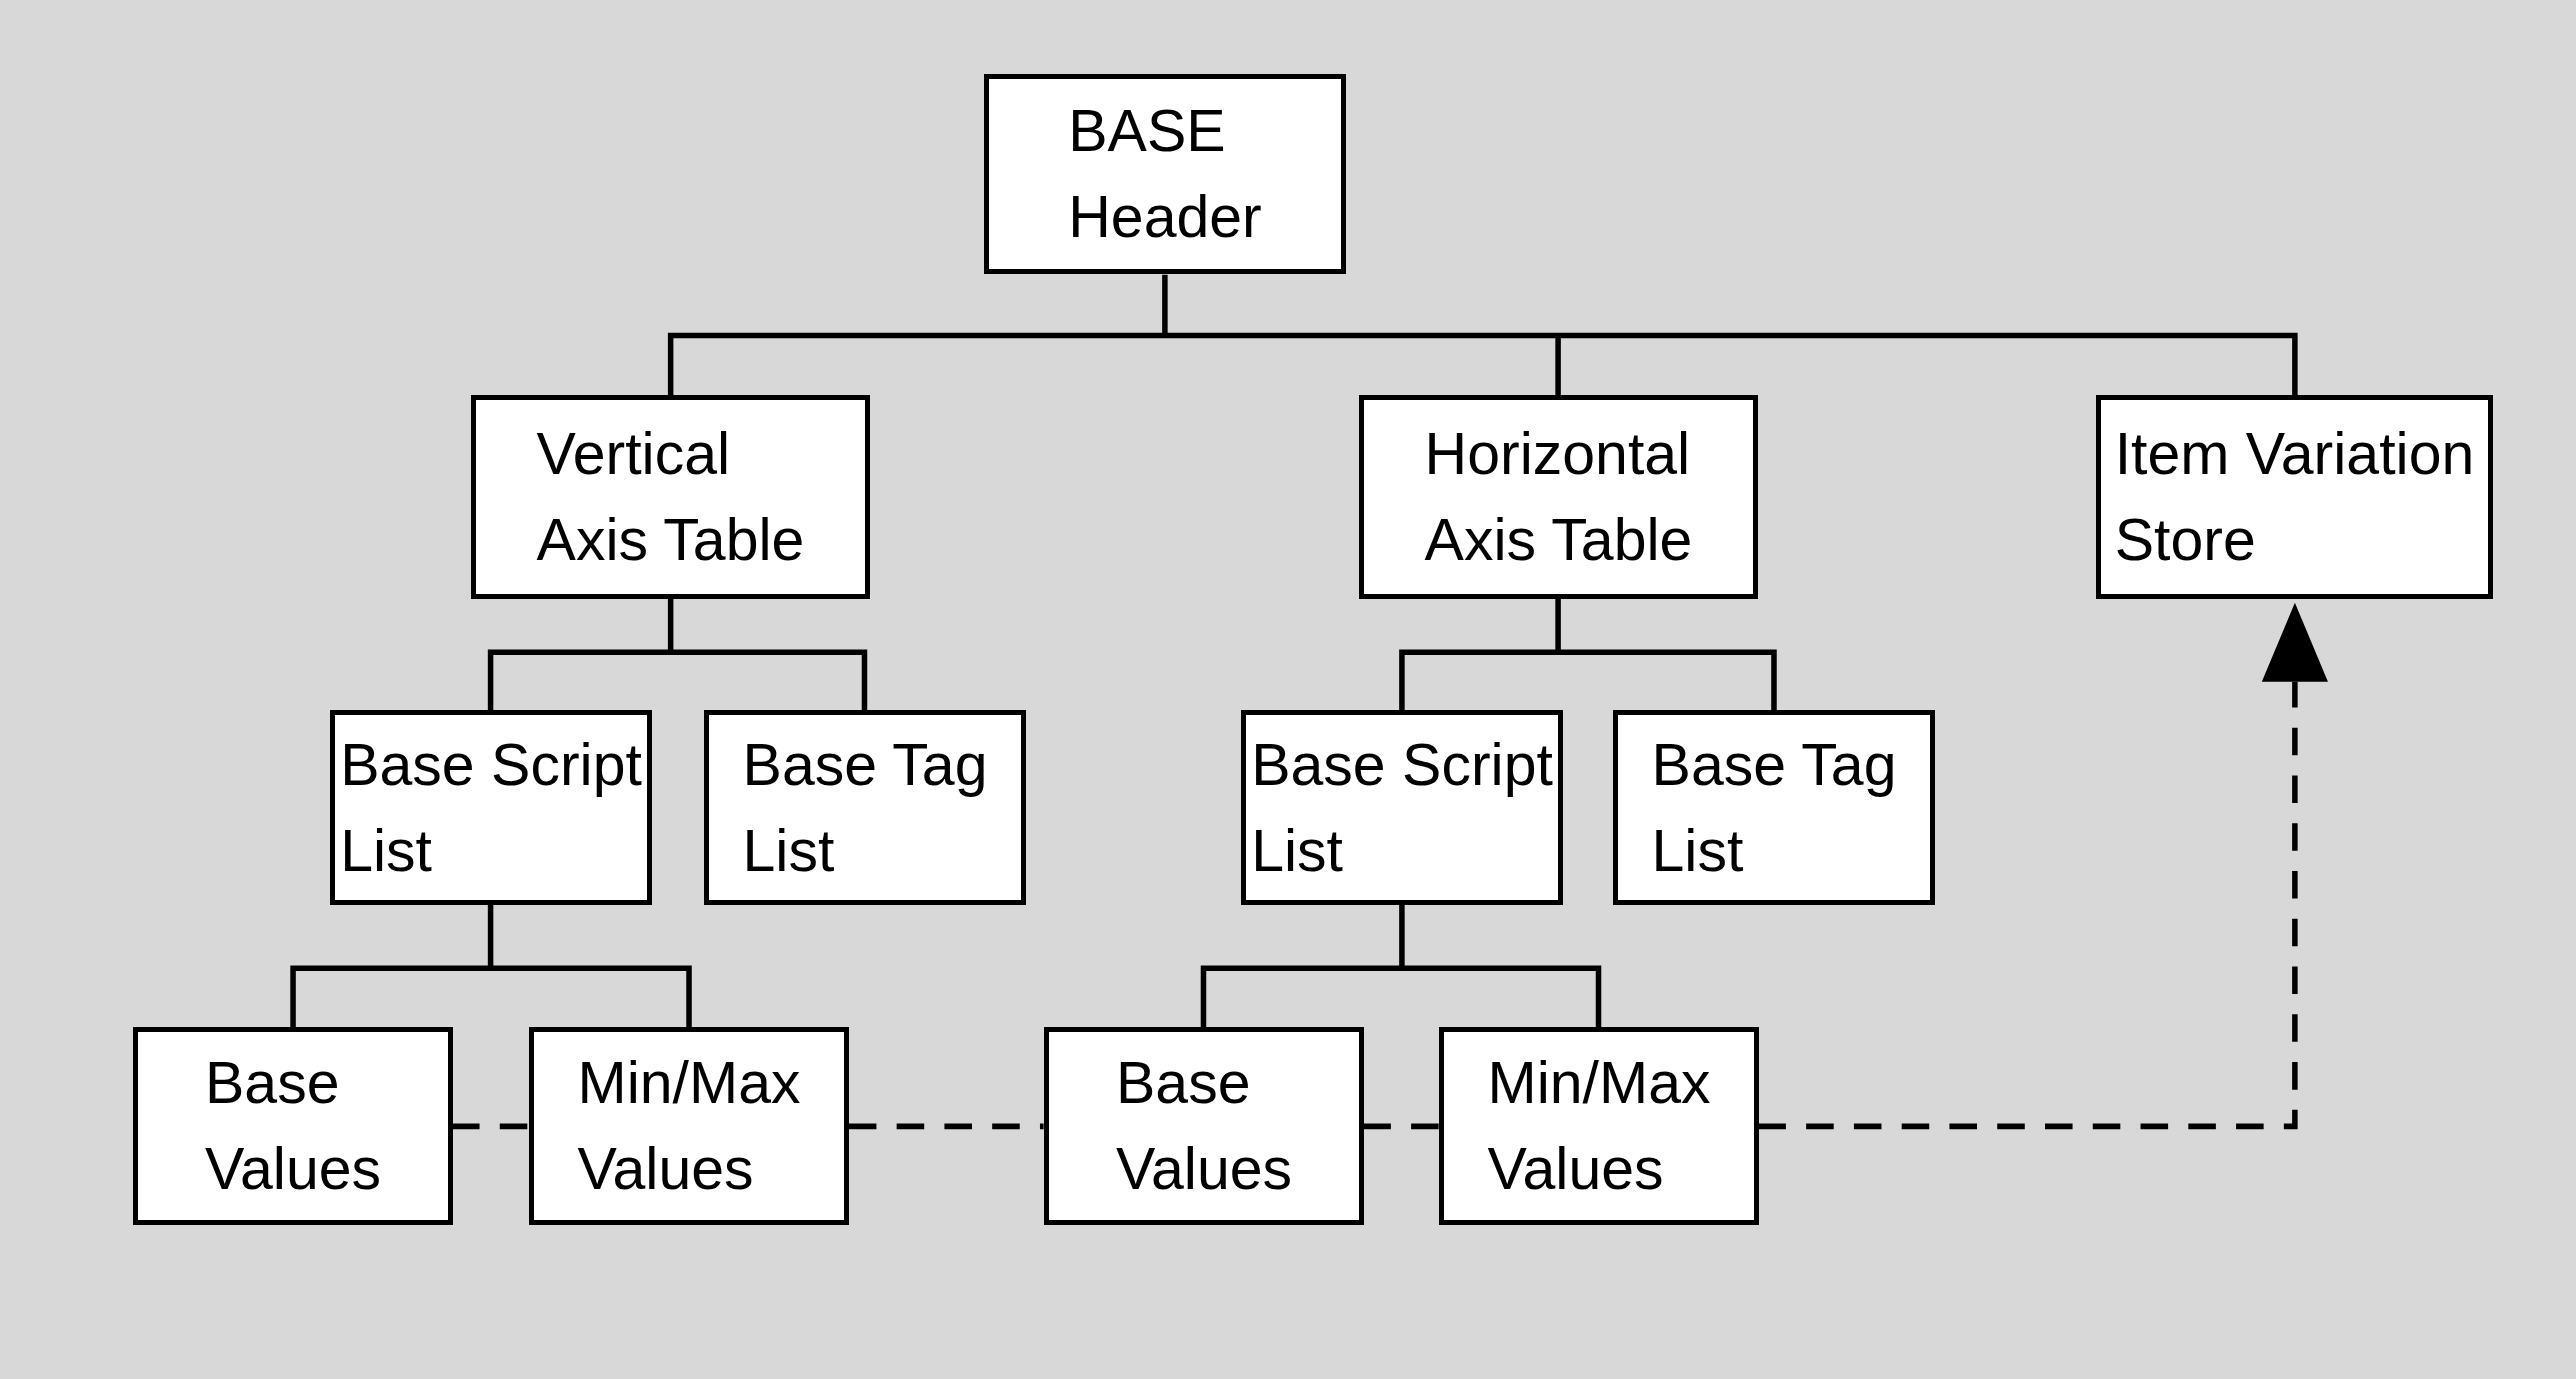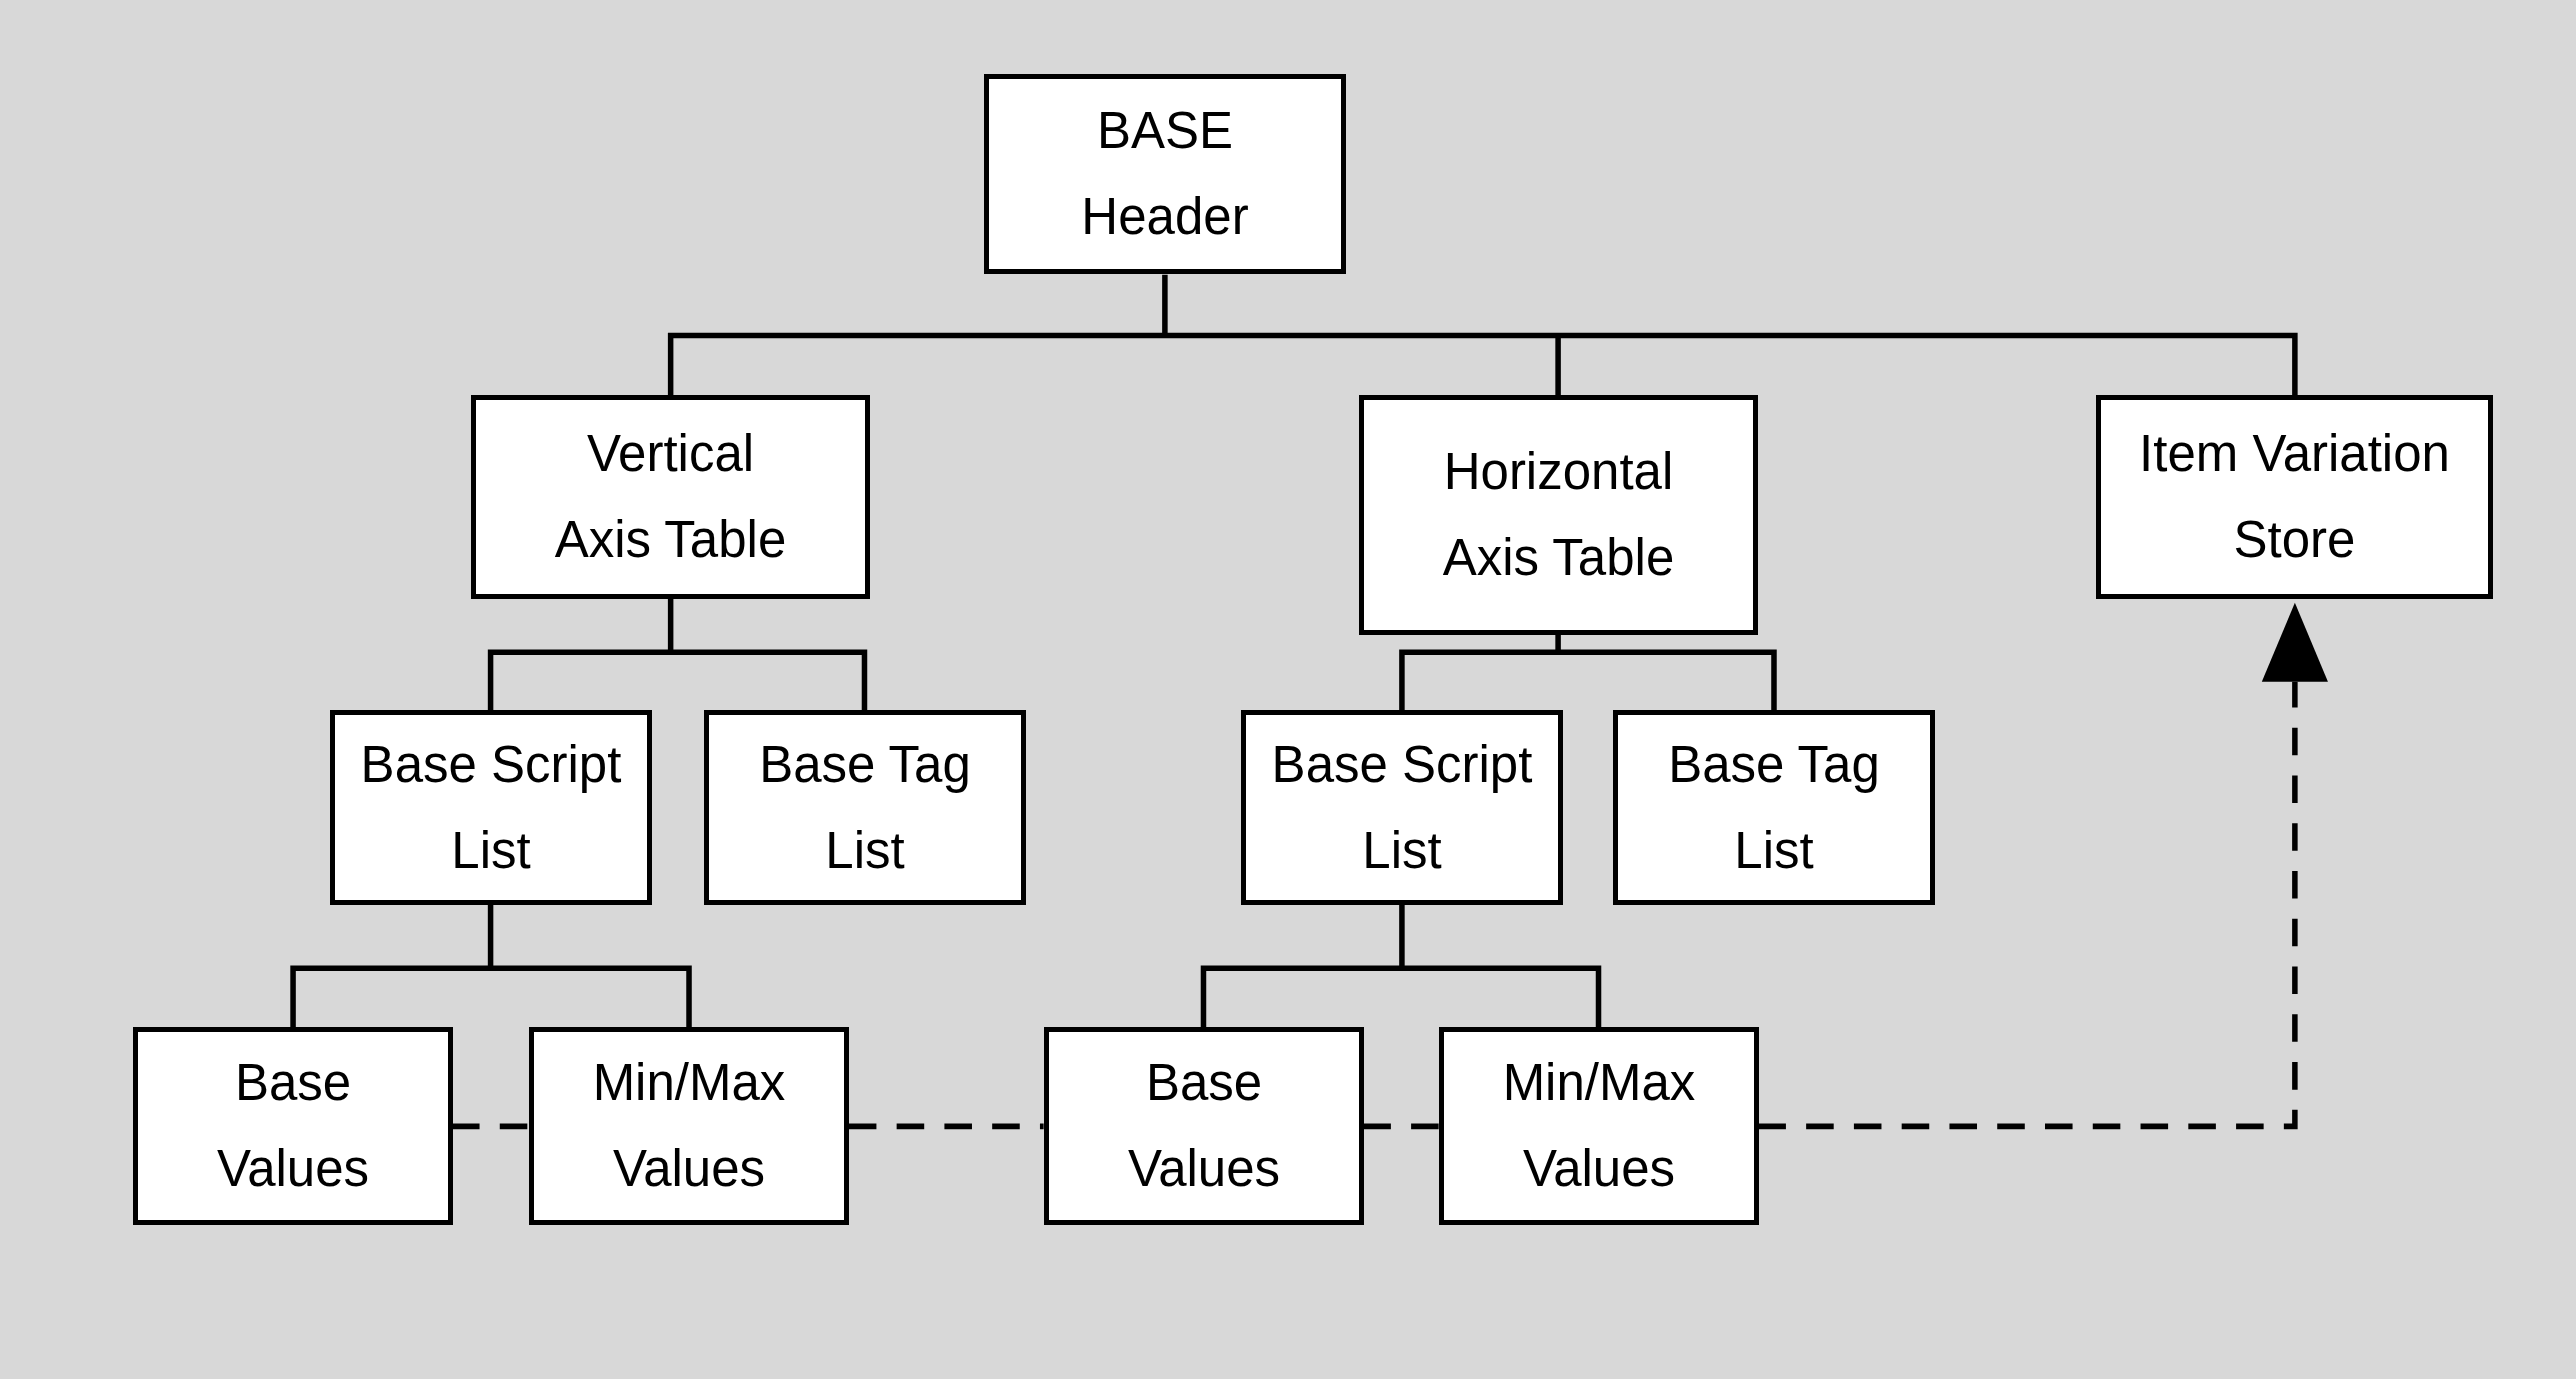--- a/index.html
+++ b/index.html
@@ -25,31 +25,31 @@
   }
   .node {
     position: absolute;
     box-sizing: border-box;
     background: #ffffff;
     border: 5.5px solid #000000;
     color: #000000;
     display: flex;
     align-items: center;
     justify-content: center;
-    text-align: center;
+    text-align: left;
     white-space: pre-line;
-    font-size: 51px;
+    font-size: 59px;
     line-height: 86px;
     font-weight: 400;
   }
   
   .n-base-header        { left: 984px; top: 74px;   width: 362px; height: 200px; }
   
   .n-vert-axis          { left: 471px;  top: 395px;  width: 399px; height: 204px; }
-  .n-horiz-axis         { left: 1359px; top: 395px;  width: 399px; height: 240px; }
+  .n-horiz-axis         { left: 1359px; top: 395px;  width: 399px; height: 204px; }
   .n-item-var-store     { left: 2096px; top: 395px;  width: 397px; height: 204px; }
   
   .n-bsl-v              { left: 330px;  top: 710px;  width: 322px; height: 195px; }
   .n-btl-v              { left: 704px;  top: 710px;  width: 322px; height: 195px; }
   .n-bsl-h              { left: 1241px; top: 710px;  width: 322px; height: 195px; }
   .n-btl-h              { left: 1613px; top: 710px;  width: 322px; height: 195px; }
   
   .n-bv-v               { left: 133px;  top: 1027px; width: 320px; height: 198px; }
   .n-mm-v               { left: 529px;  top: 1027px; width: 320px; height: 198px; }
   .n-bv-h               { left: 1044px; top: 1027px; width: 320px; height: 198px; }

